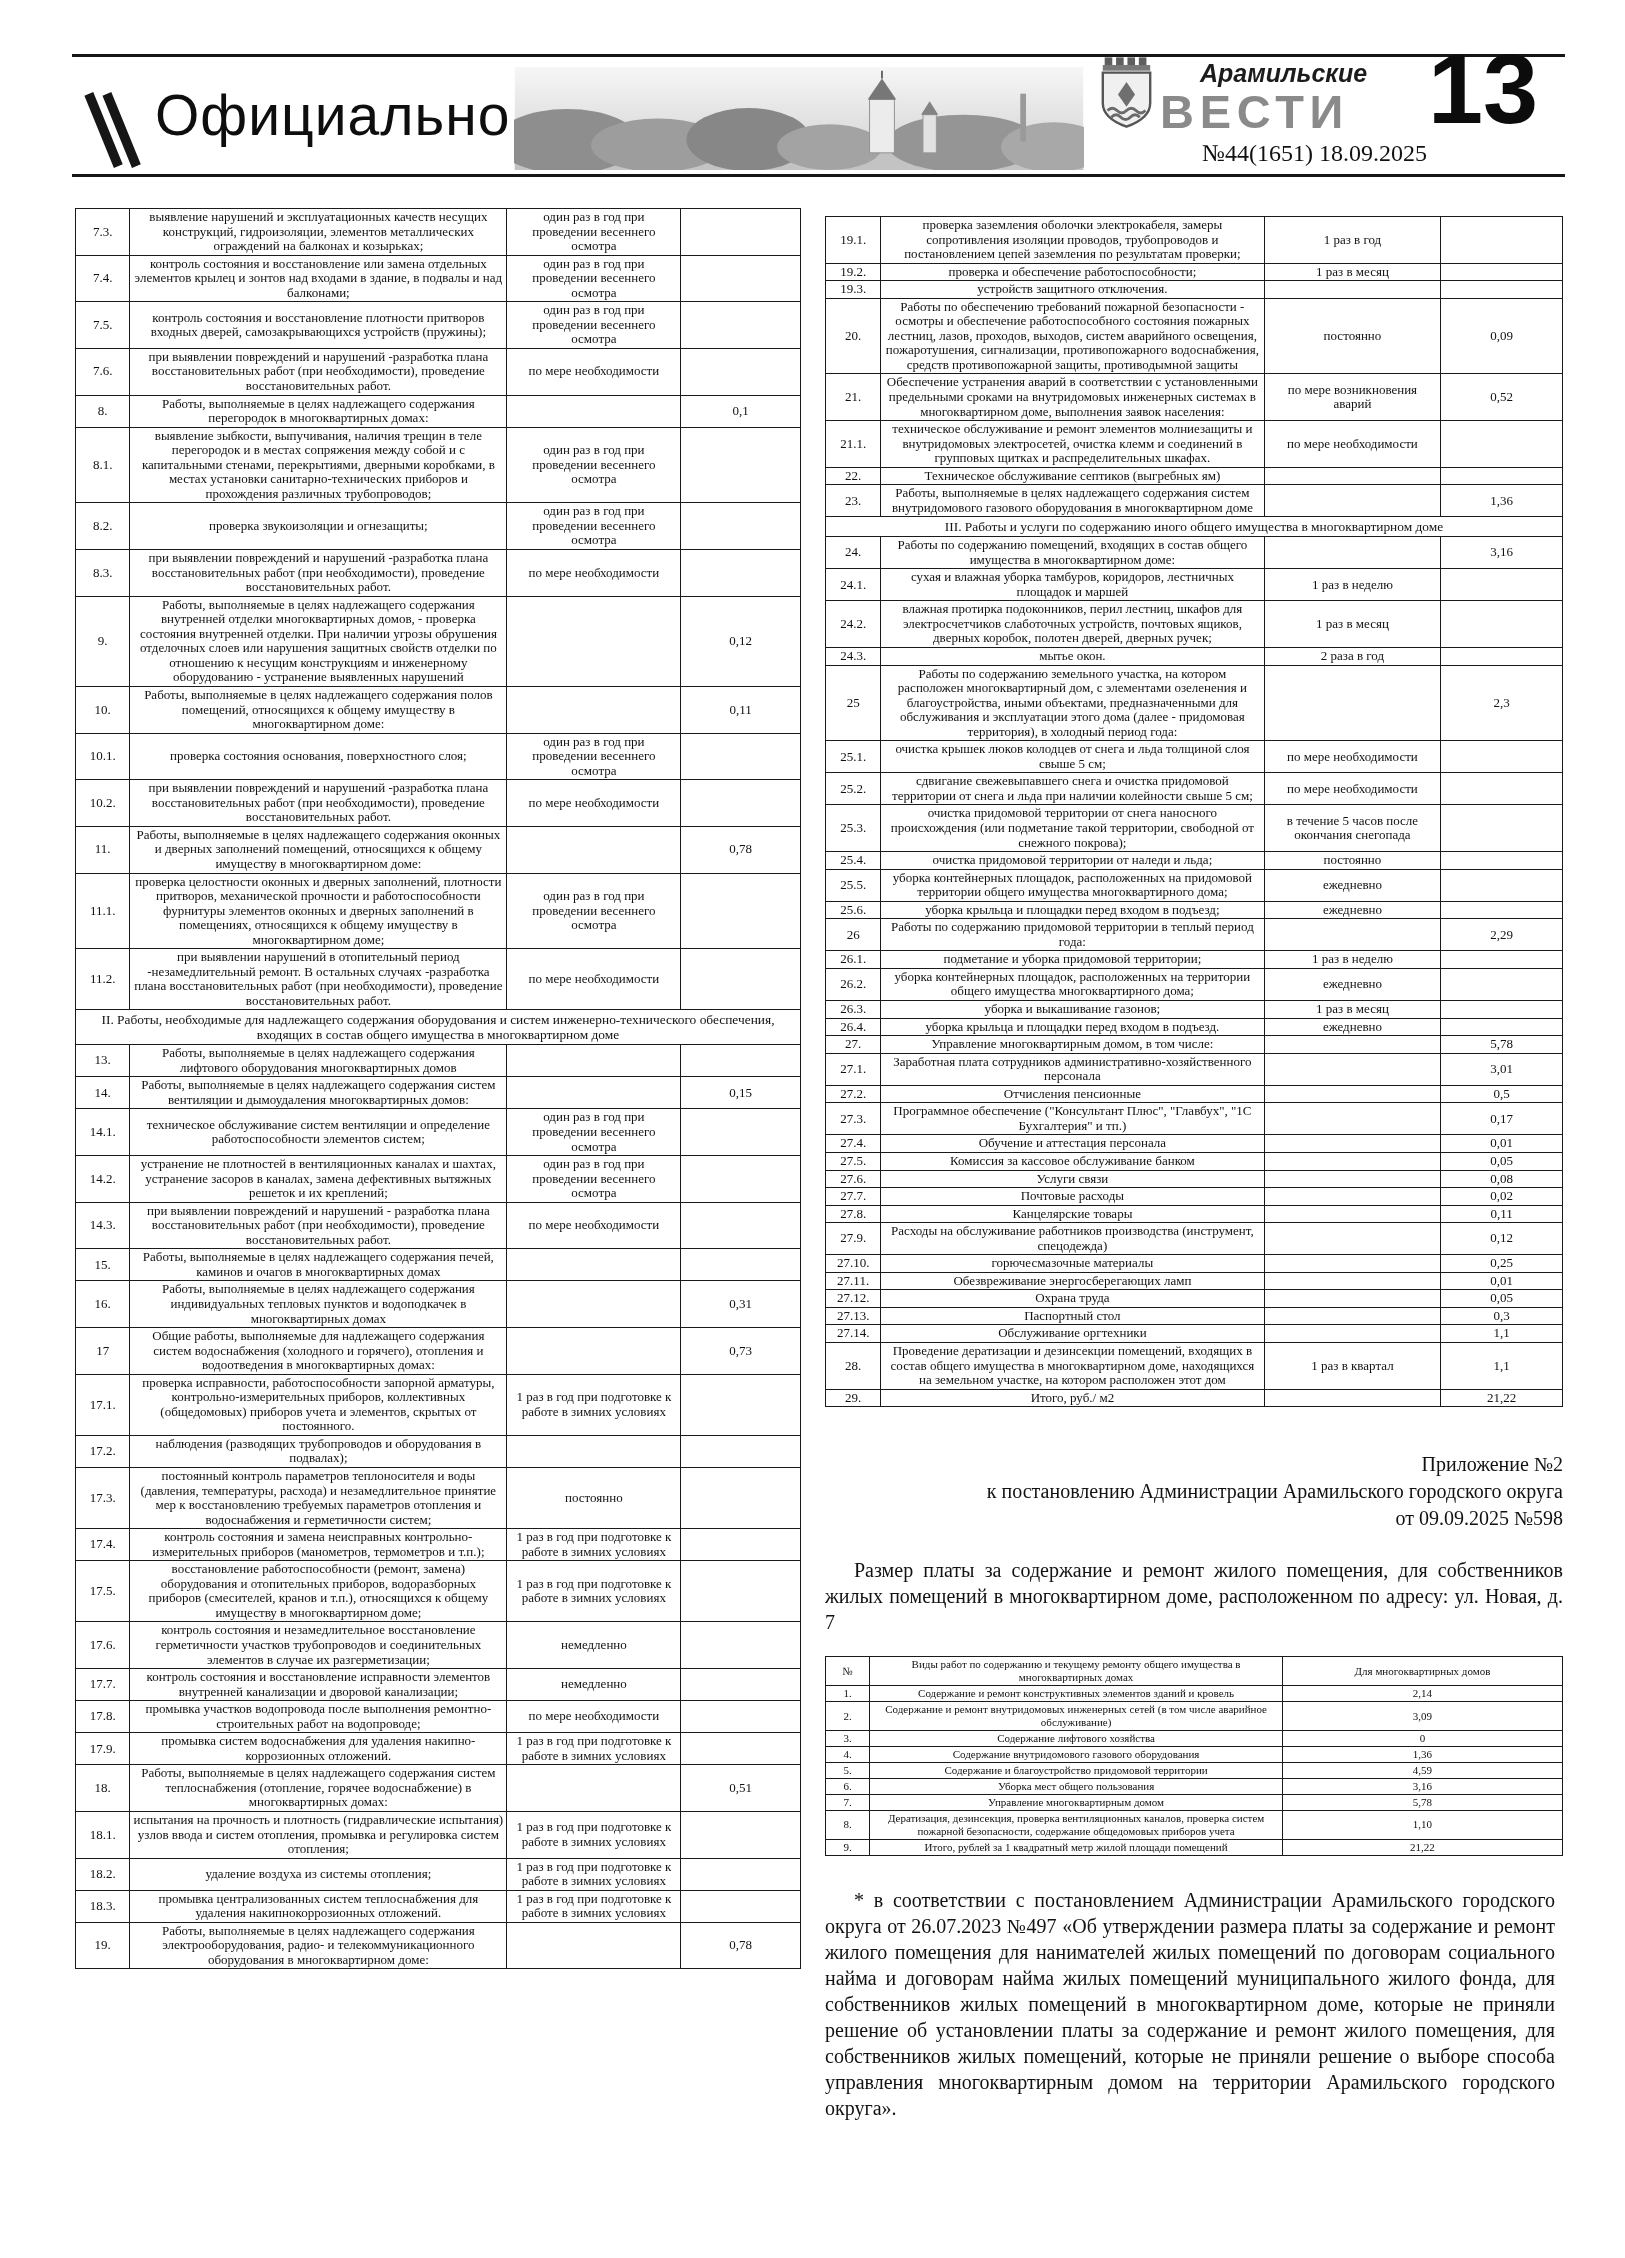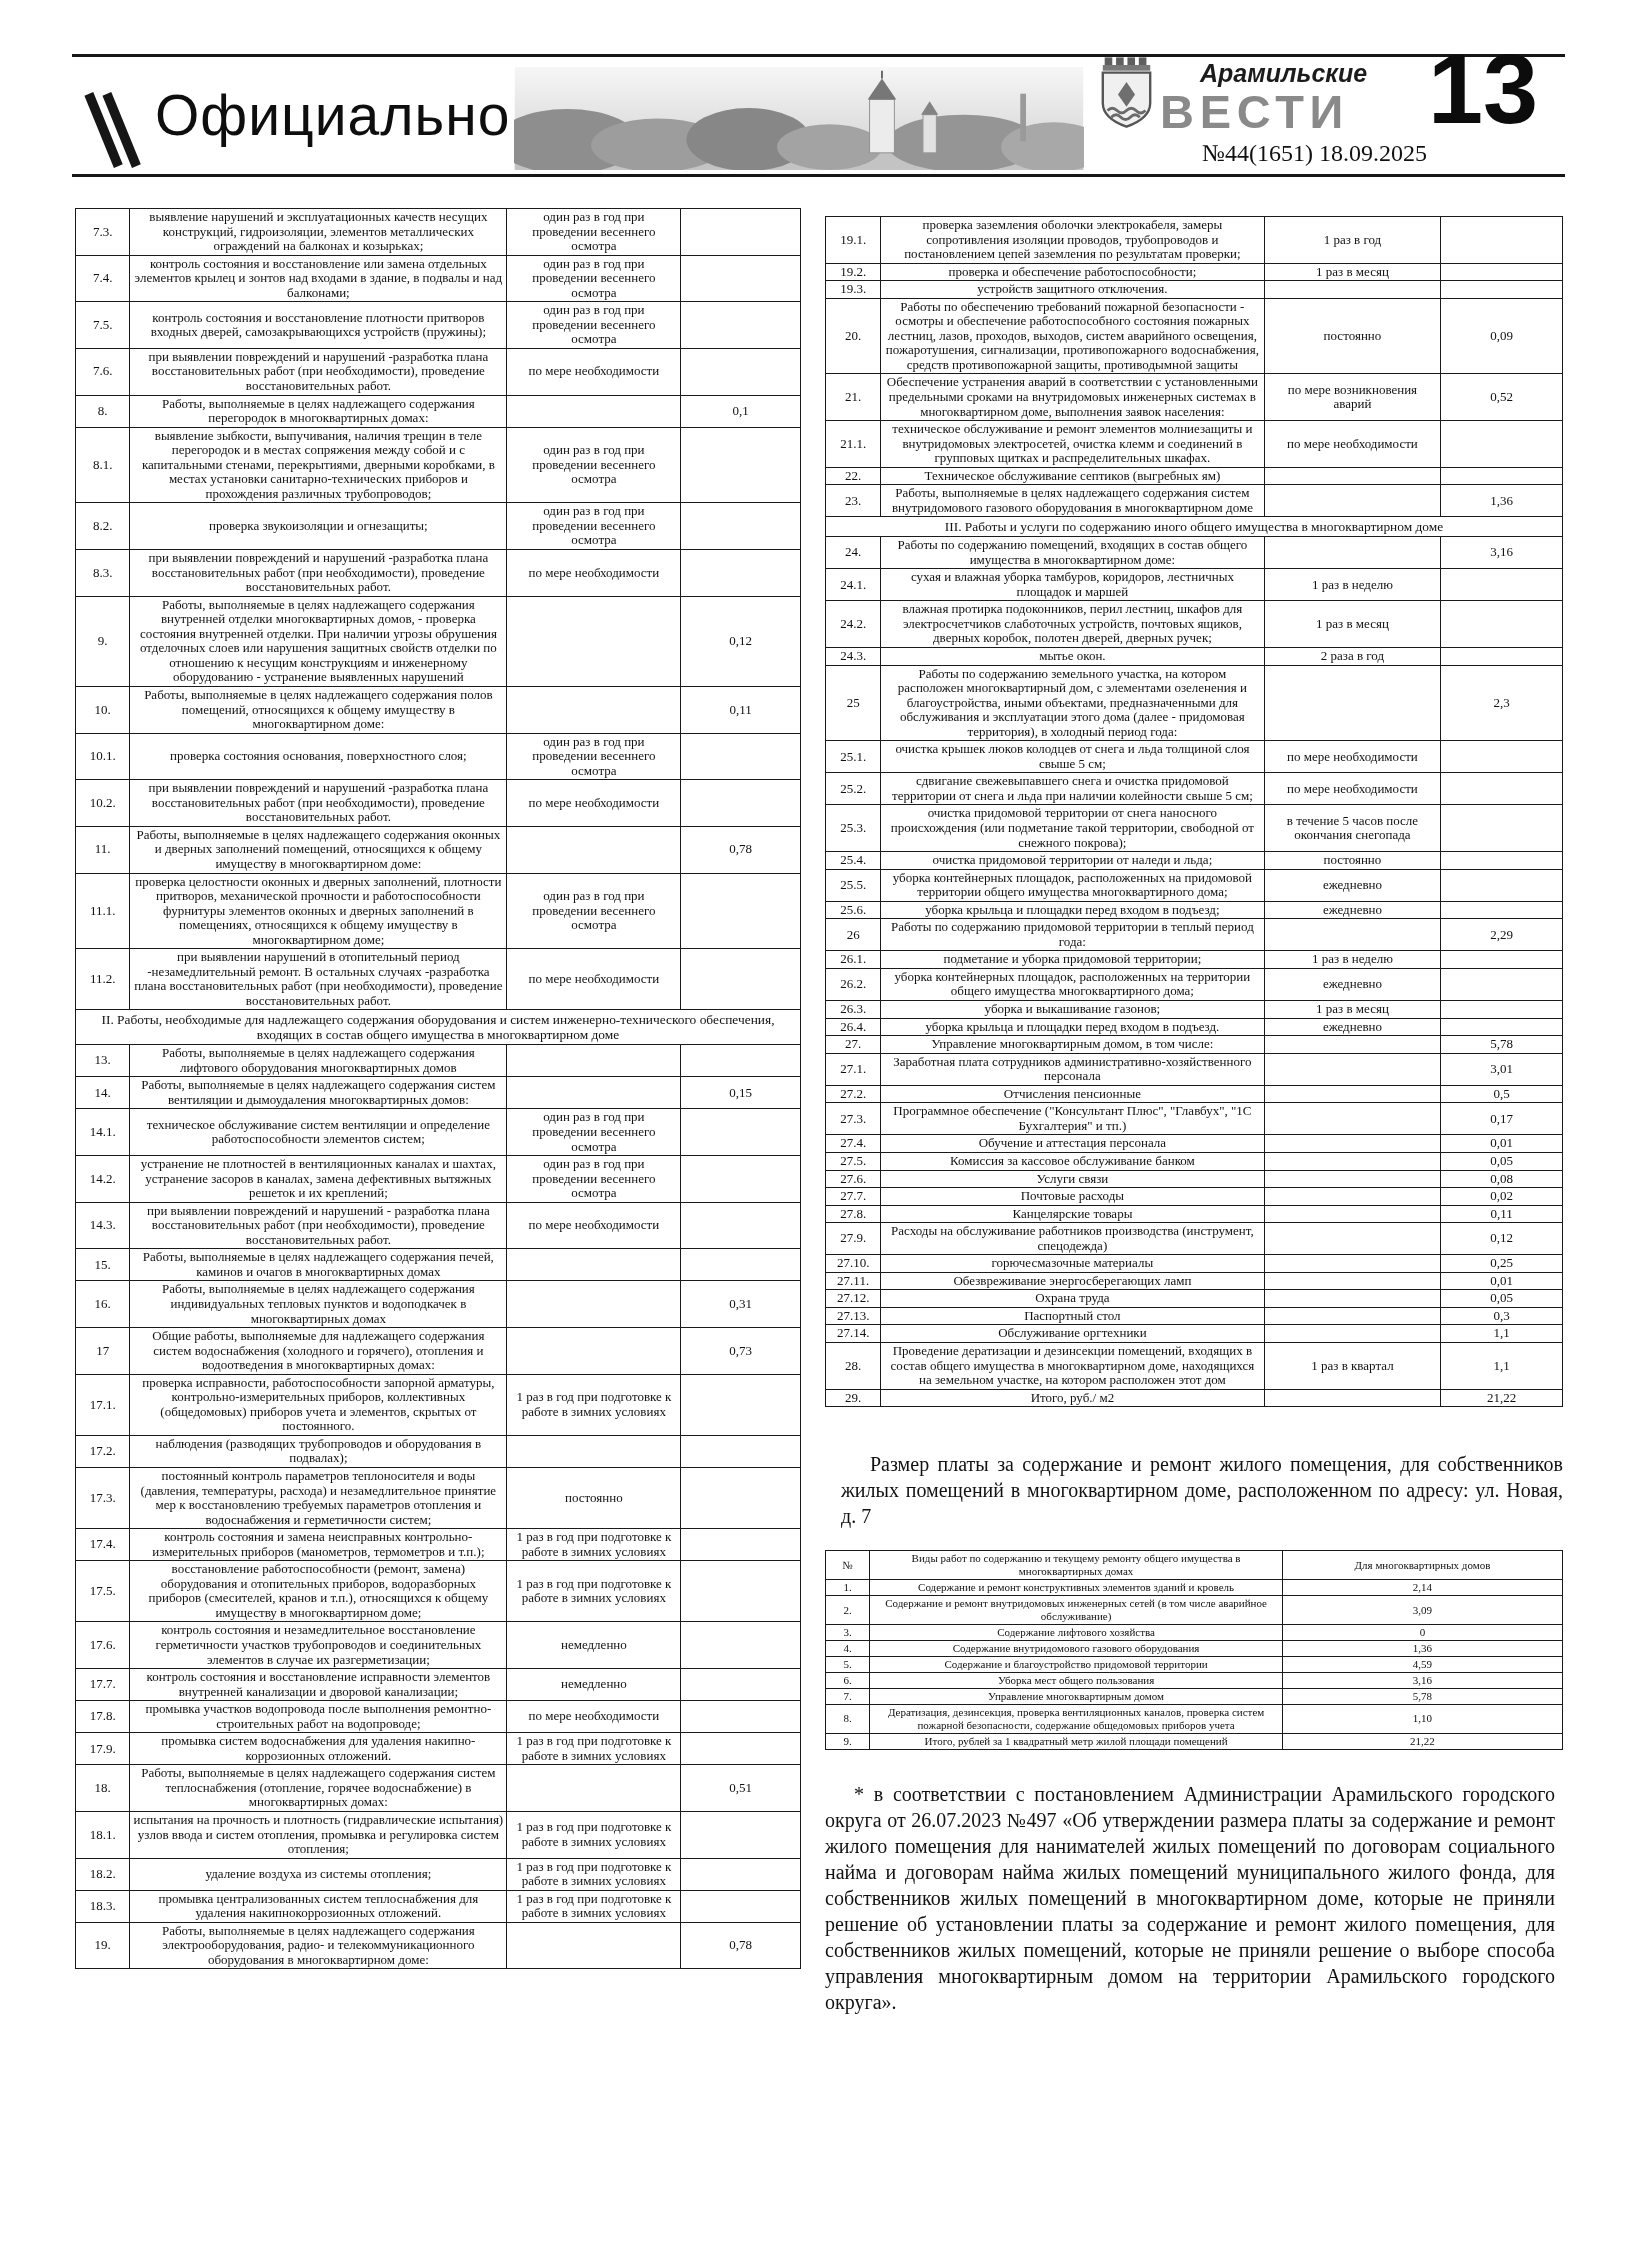--- a/index.html
+++ b/index.html
@@ -32,21 +32,21 @@
   .t .c2{width:24%;}
   .t .c3{width:16.5%;}
   .t .sec{font-size:13.4px;padding:1.9px 3.8px;}
   table.t2{font-size:11px;line-height:1.18;margin-top:21px;}
   .t2 th{font-weight:normal;}
   .t2 .c0{width:6%;}
   .t2 .c1{width:56%;}
   .t2 .c2{width:38%;}
   .appendix{margin-top:44px;}
   .app-head{text-align:right;font-size:20px;line-height:1.35;}
-  .intro{margin:25px 0 0 16px;font-size:20px;line-height:1.3;text-align:justify;text-indent:29px;}
+  .intro{margin:25px 0 0 0;font-size:20px;line-height:1.3;text-align:justify;text-indent:29px;}
   .footnote{margin:31px 8px 0 0;font-size:20px;line-height:1.3;text-align:justify;text-indent:29px;}
 </style>
 </head>
 <body>
 
 <div class="page">
 
   <div class="rule rule-top"></div>
 
   <svg class="slashes" width="69" height="78" viewBox="0 0 72 82">
@@ -579,20 +579,25 @@
           <tr>
             <td class="c0">29.</td>
             <td class="c1">Итого, руб./ м2</td>
             <td class="c2"></td>
             <td class="c3">21,22</td>
           </tr>
         </tbody>
     </table>
 
     <div class="appendix">
+      <div class="app-head">
+        <div>Приложение №2</div>
+        <div>к постановлению Администрации Арамильского городского округа</div>
+        <div>от 09.09.2025 №598</div>
+      </div>
 
       <p class="intro">Размер платы за содержание и ремонт жилого помещения, для собственников жилых помещений в многоквартирном доме, расположенном по адресу: ул. Новая, д. 7</p>
 
       <table class="t t2">
         <thead>
           <tr>
             <th class="c0">№</th>
             <th class="c1">Виды работ по содержанию и текущему ремонту общего имущества в многоквартирных домах</th>
             <th class="c2">Для многоквартирных домов</th>
           </tr>

